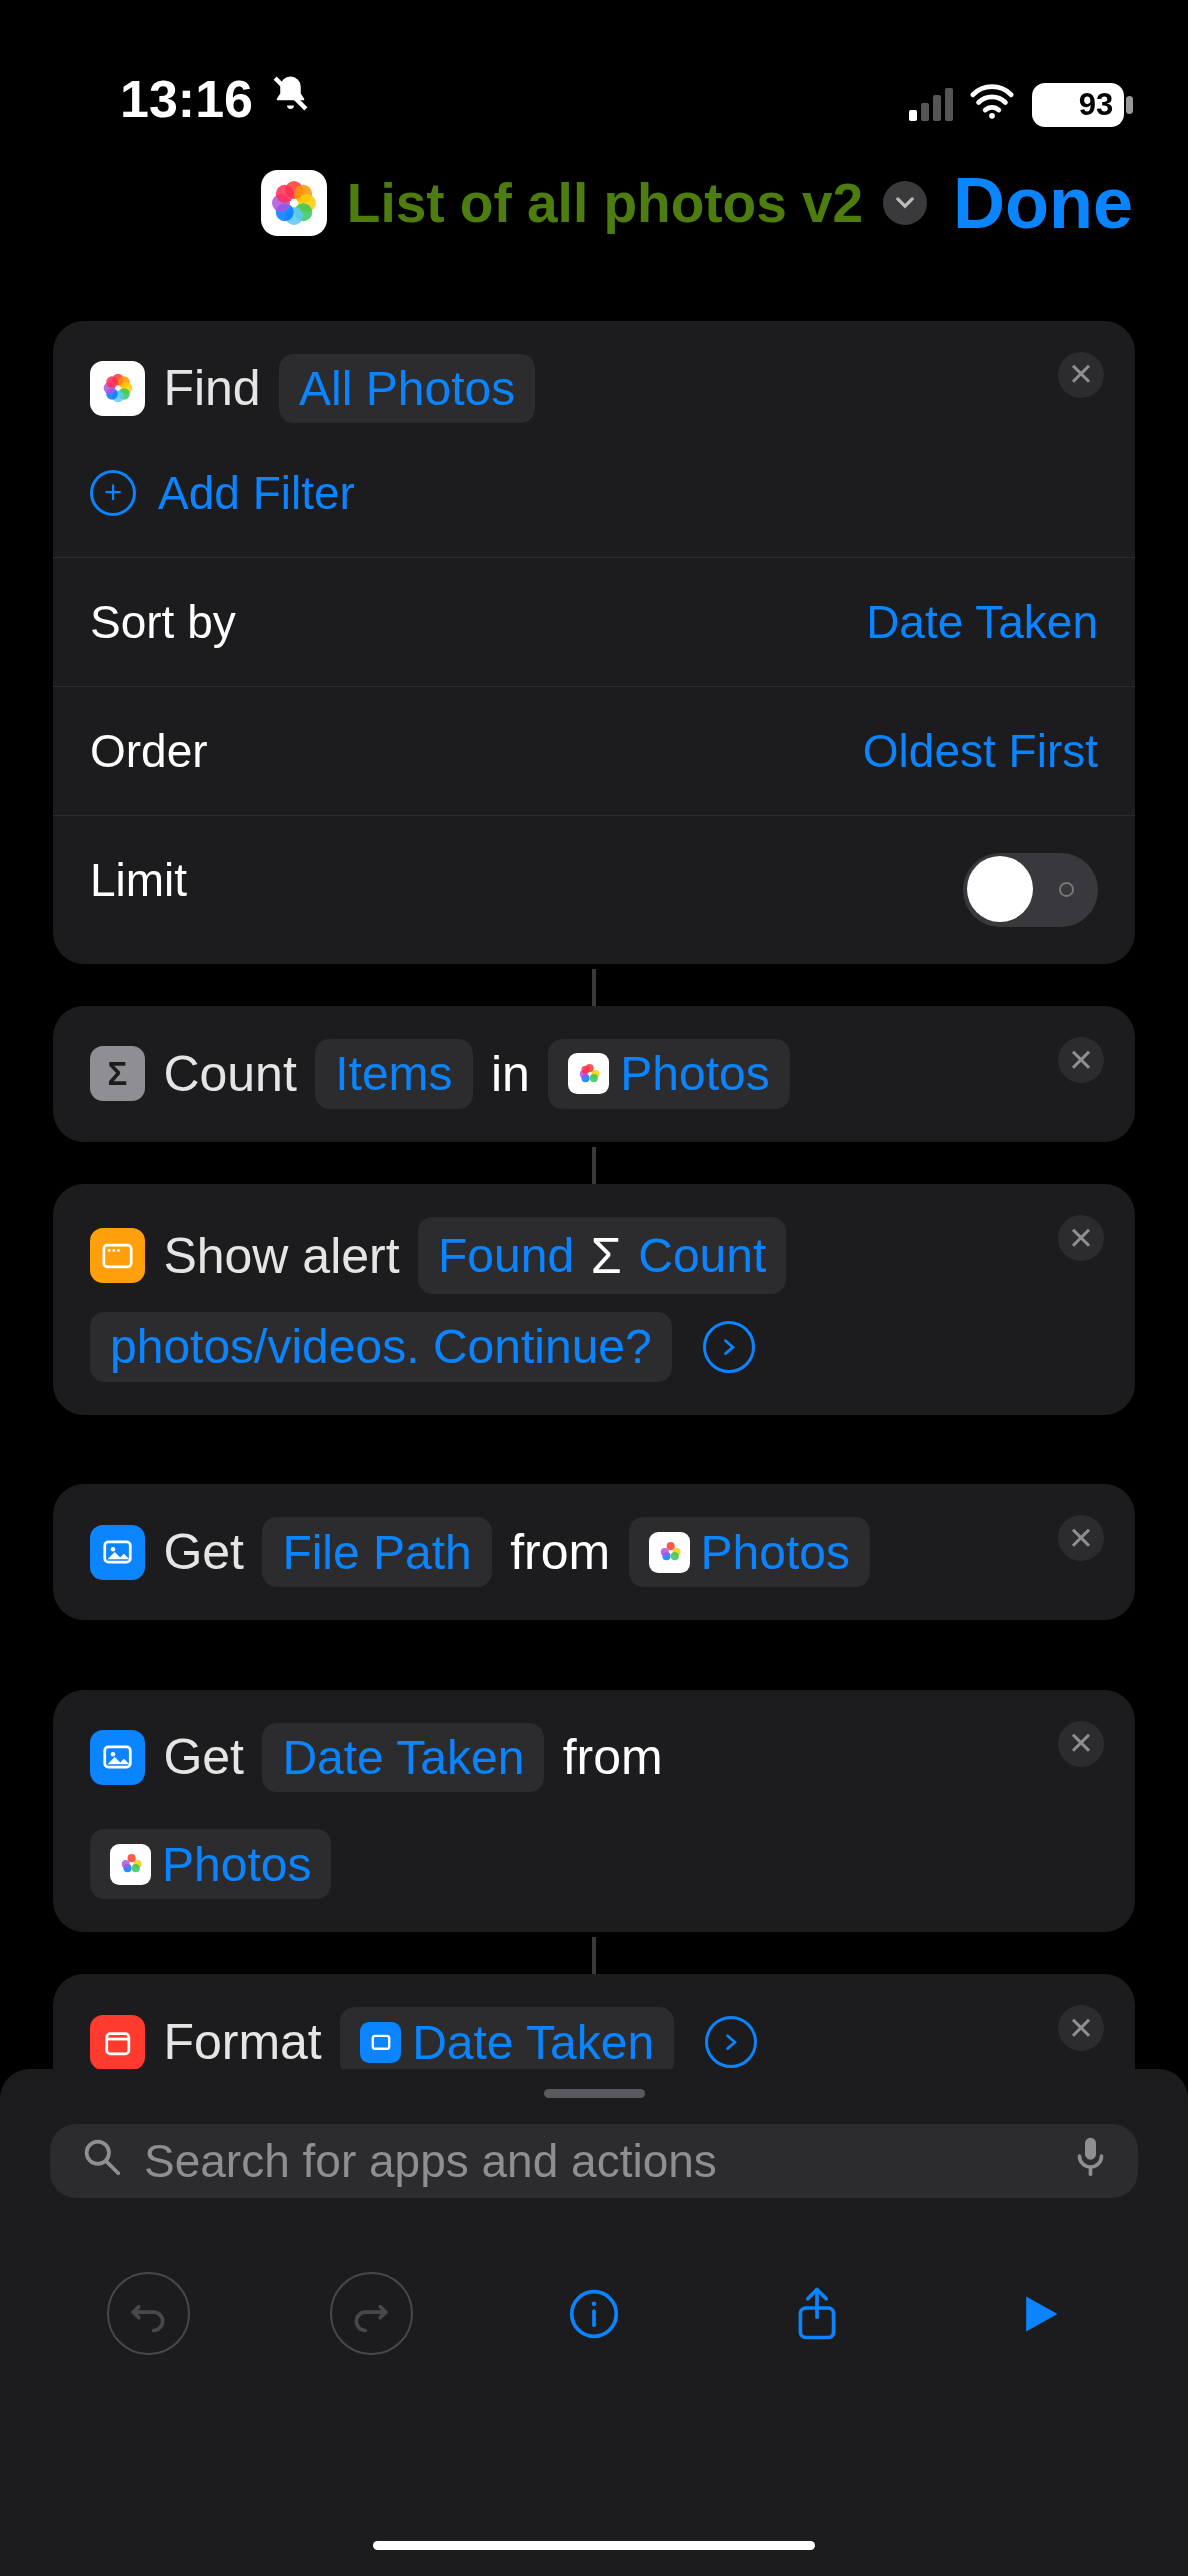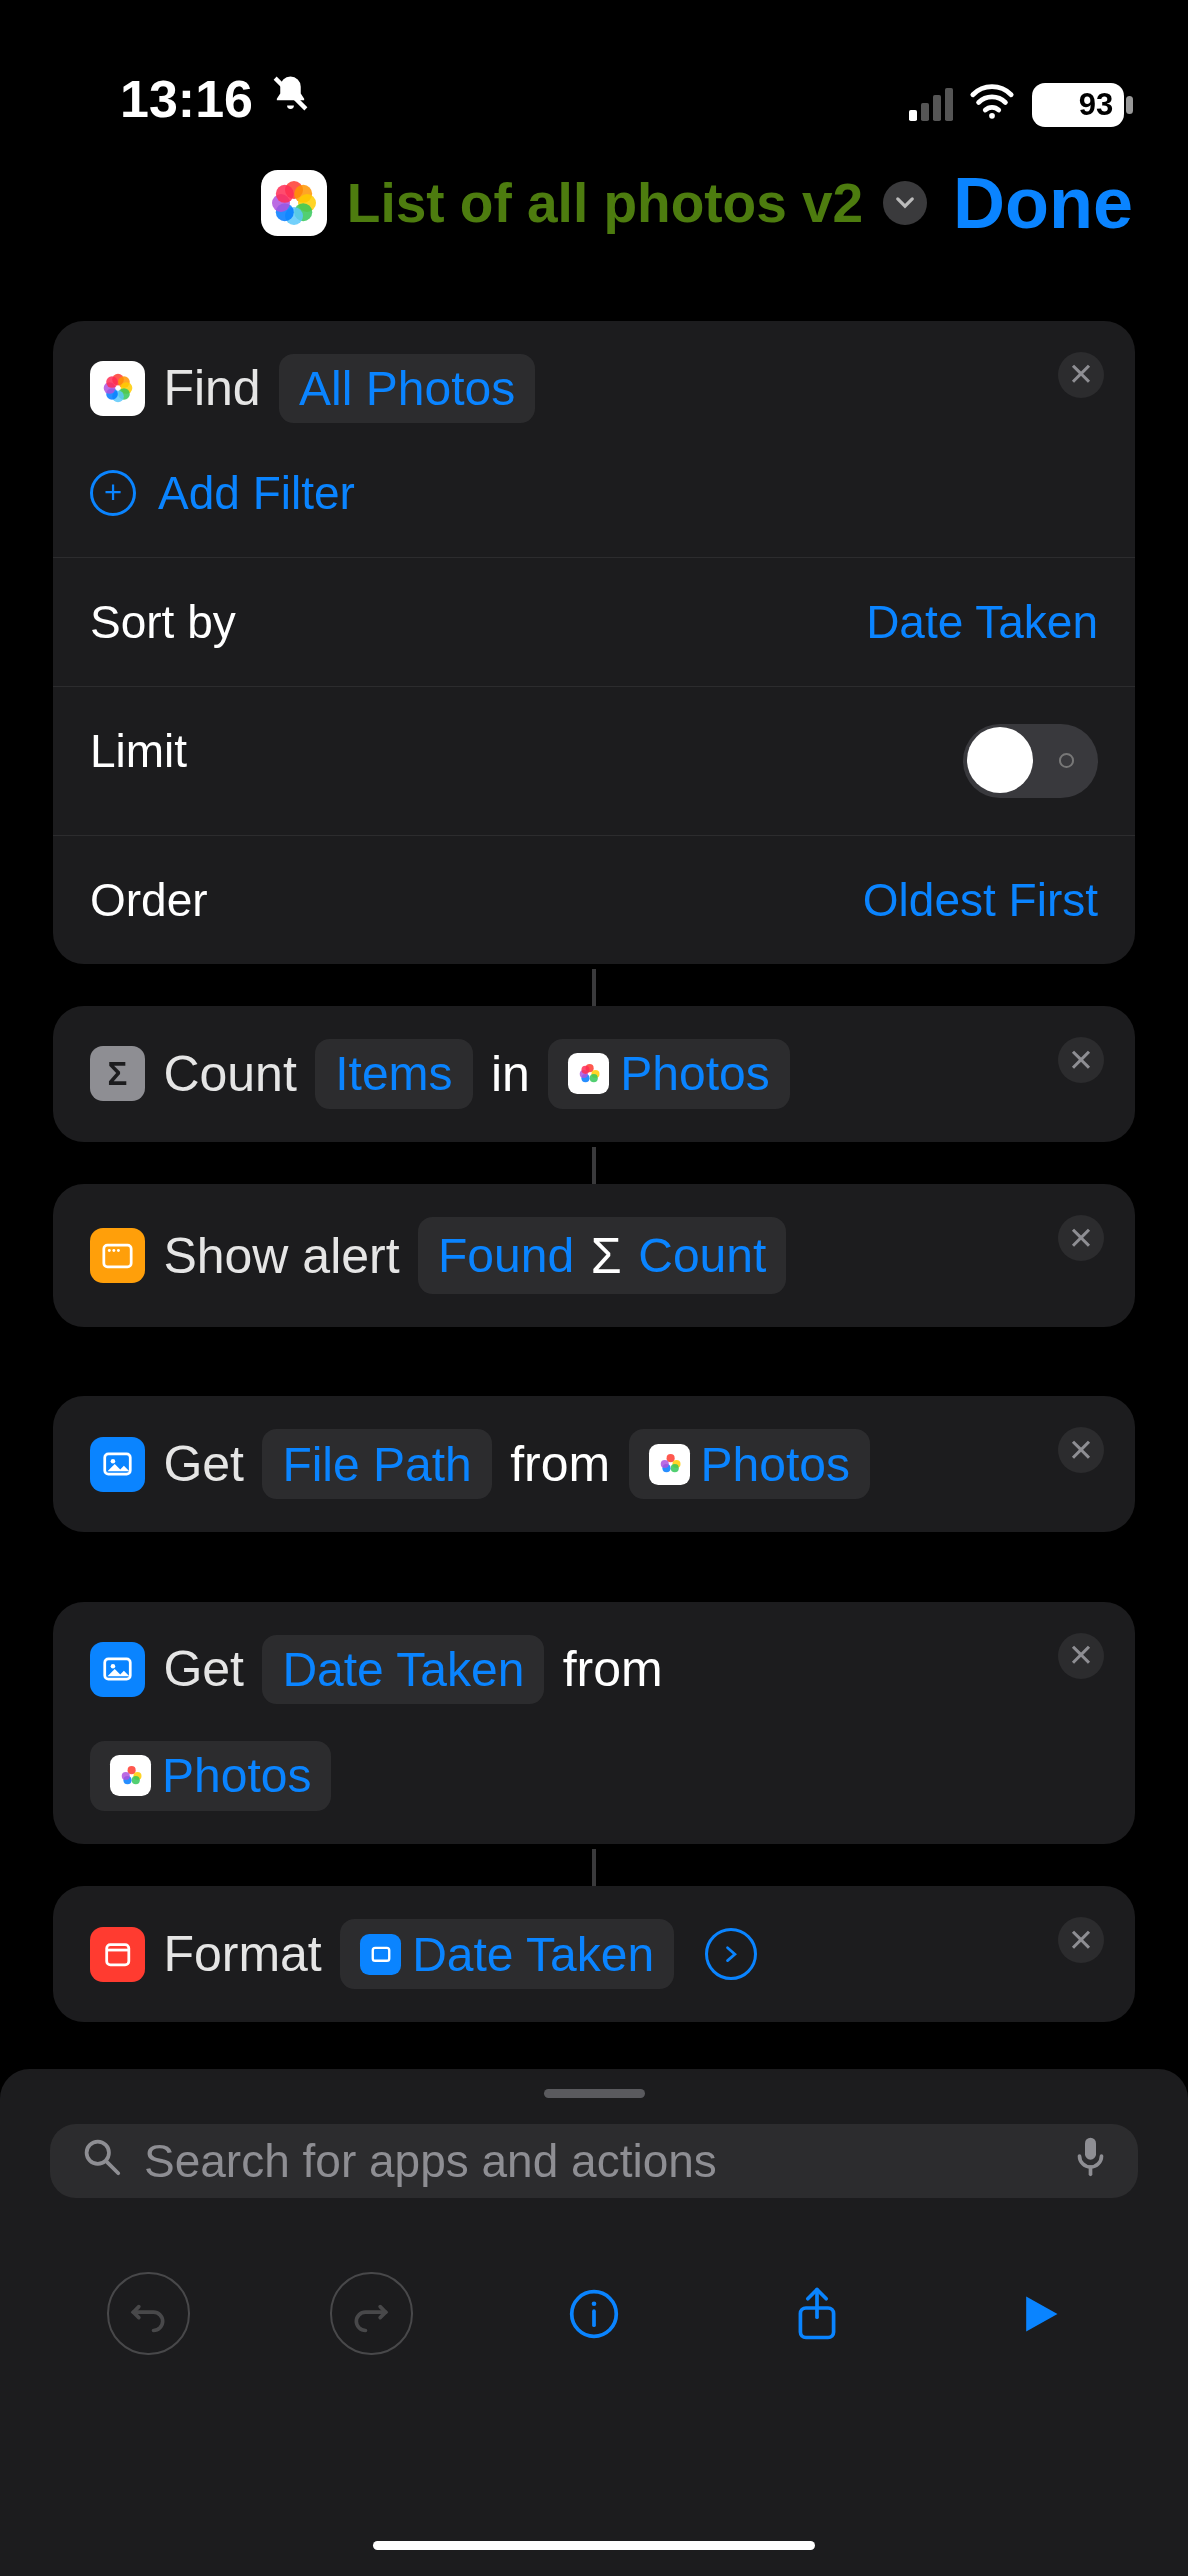--- a/index.html
+++ b/index.html
@@ -151,29 +151,29 @@
       </div>
       <div class="add-filter">
         <span class="plus-circle">+</span>
         <span>Add Filter</span>
       </div>
       <div class="setting-row">
         <span class="setting-label">Sort by</span>
         <span class="setting-value">Date Taken</span>
       </div>
       <div class="setting-row">
+        <span class="setting-label">Order</span>
+        <span class="setting-value">Oldest First</span>
+      </div>
+      <div class="setting-row">
         <span class="setting-label">Limit</span>
         <div class="switch">
           <div class="knob"></div>
             <div class="dot"></div>
         </div>
-      </div>
-      <div class="setting-row">
-        <span class="setting-label">Order</span>
-        <span class="setting-value">Oldest First</span>
       </div>
     </div>
 
     <div class="connector">
         <div class="line"></div>
       </div>
 
     <div class="card">
       <div class="close-x">✕</div>
       <div class="row">
@@ -212,20 +212,28 @@
               <circle cx="18" cy="8" r="1.6"></circle>
             </svg>
         </div>
         <span class="action-name">Show alert</span>
         <span class="wrap-token-block">
           <span class="msg-text">Found</span>
           <span class="mini-icon gray">Σ</span>
           <span class="msg-text">Count</span>
         </span>
       </div>
+      <div class="row" style="padding-top:0; margin-top:-14.7px">
+        <span class="token" style="margin-left:0">photos/videos. Continue?</span>
+        <span class="disclosure">
+          <svg width="18.4" height="18.4" viewBox="0 0 20 20" fill="none" stroke="#0a84ff" stroke-width="3" stroke-linecap="round">
+              <path d="M6 3 L14 10 L6 17"></path>
+            </svg>
+        </span>
+      </div>
     </div>
 
     <div class="spacer"></div>
 
     <div class="card">
       <div class="close-x">✕</div>
       <div class="row">
         <div class="action-icon icon-blue">
           <svg width="31" height="26" viewBox="0 0 34 28" fill="#fff">
               <rect x="3" y="3" width="28" height="22" rx="4" fill="none" stroke="#fff" stroke-width="3"></rect>

